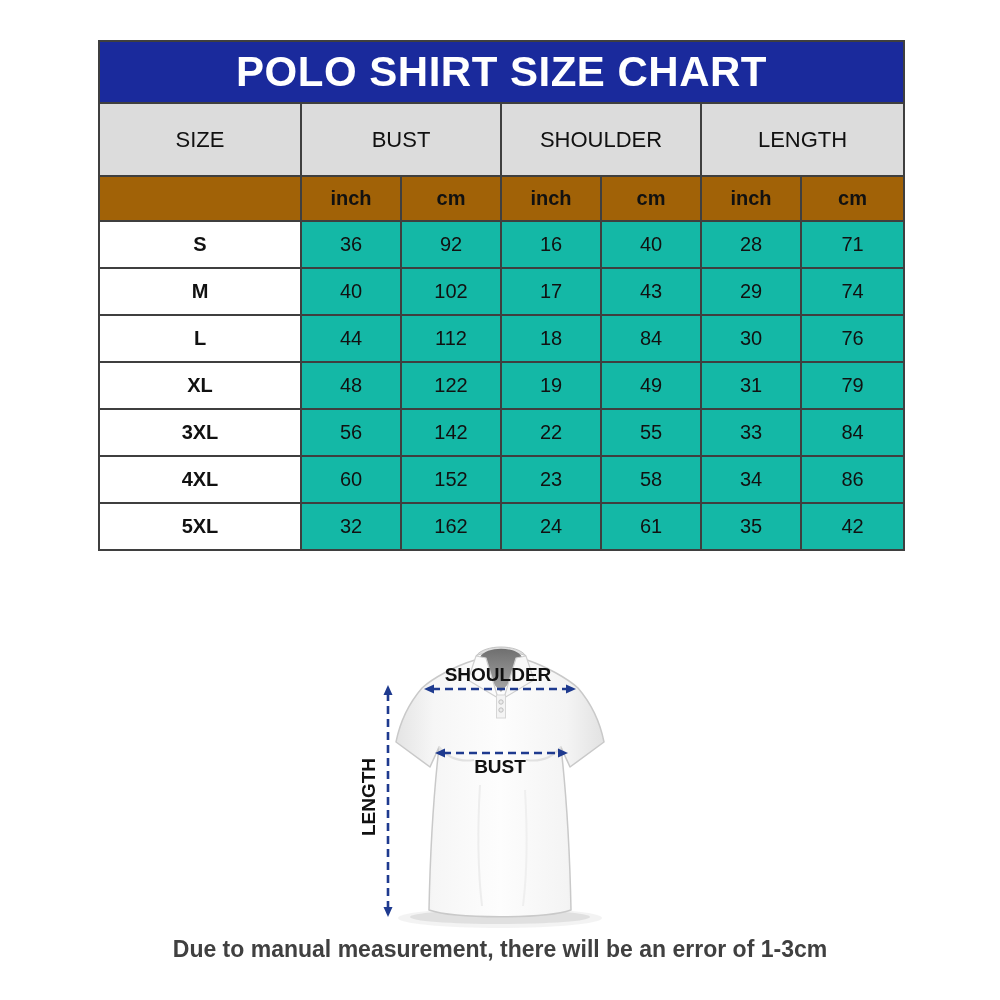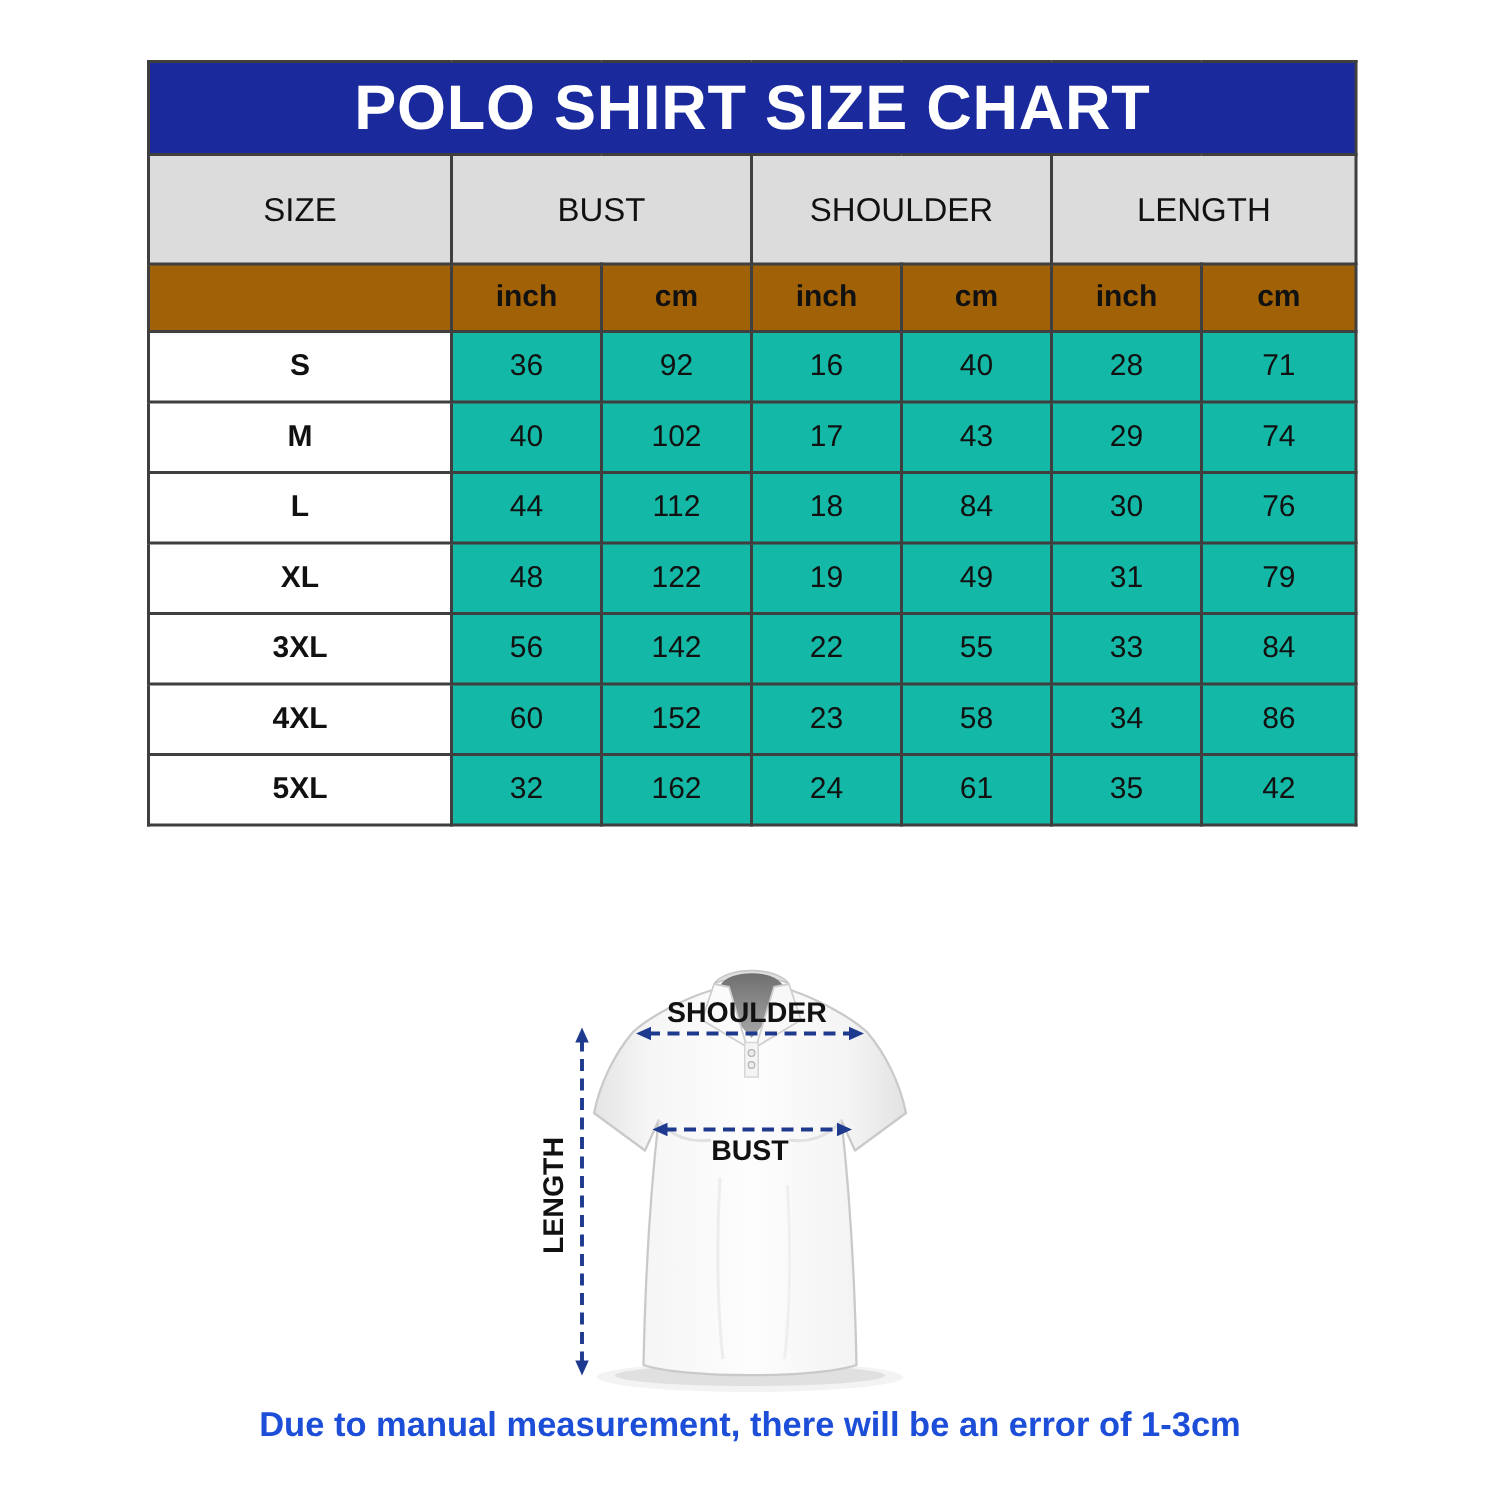--- a/index.html
+++ b/index.html
@@ -83,21 +83,21 @@
     fill: #111111;
   }
 
   
   .note {
     position: absolute;
     left: 0;
     top: 936px;
     width: 1000px;
     text-align: center;
-    color: #1d4ed8;
+    color: #404040;
     font-weight: bold;
     font-size: 23px;
   }
 </style>
 </head>
 <body>
 
 <div class="sheet">
 
   <table class="size-chart">

